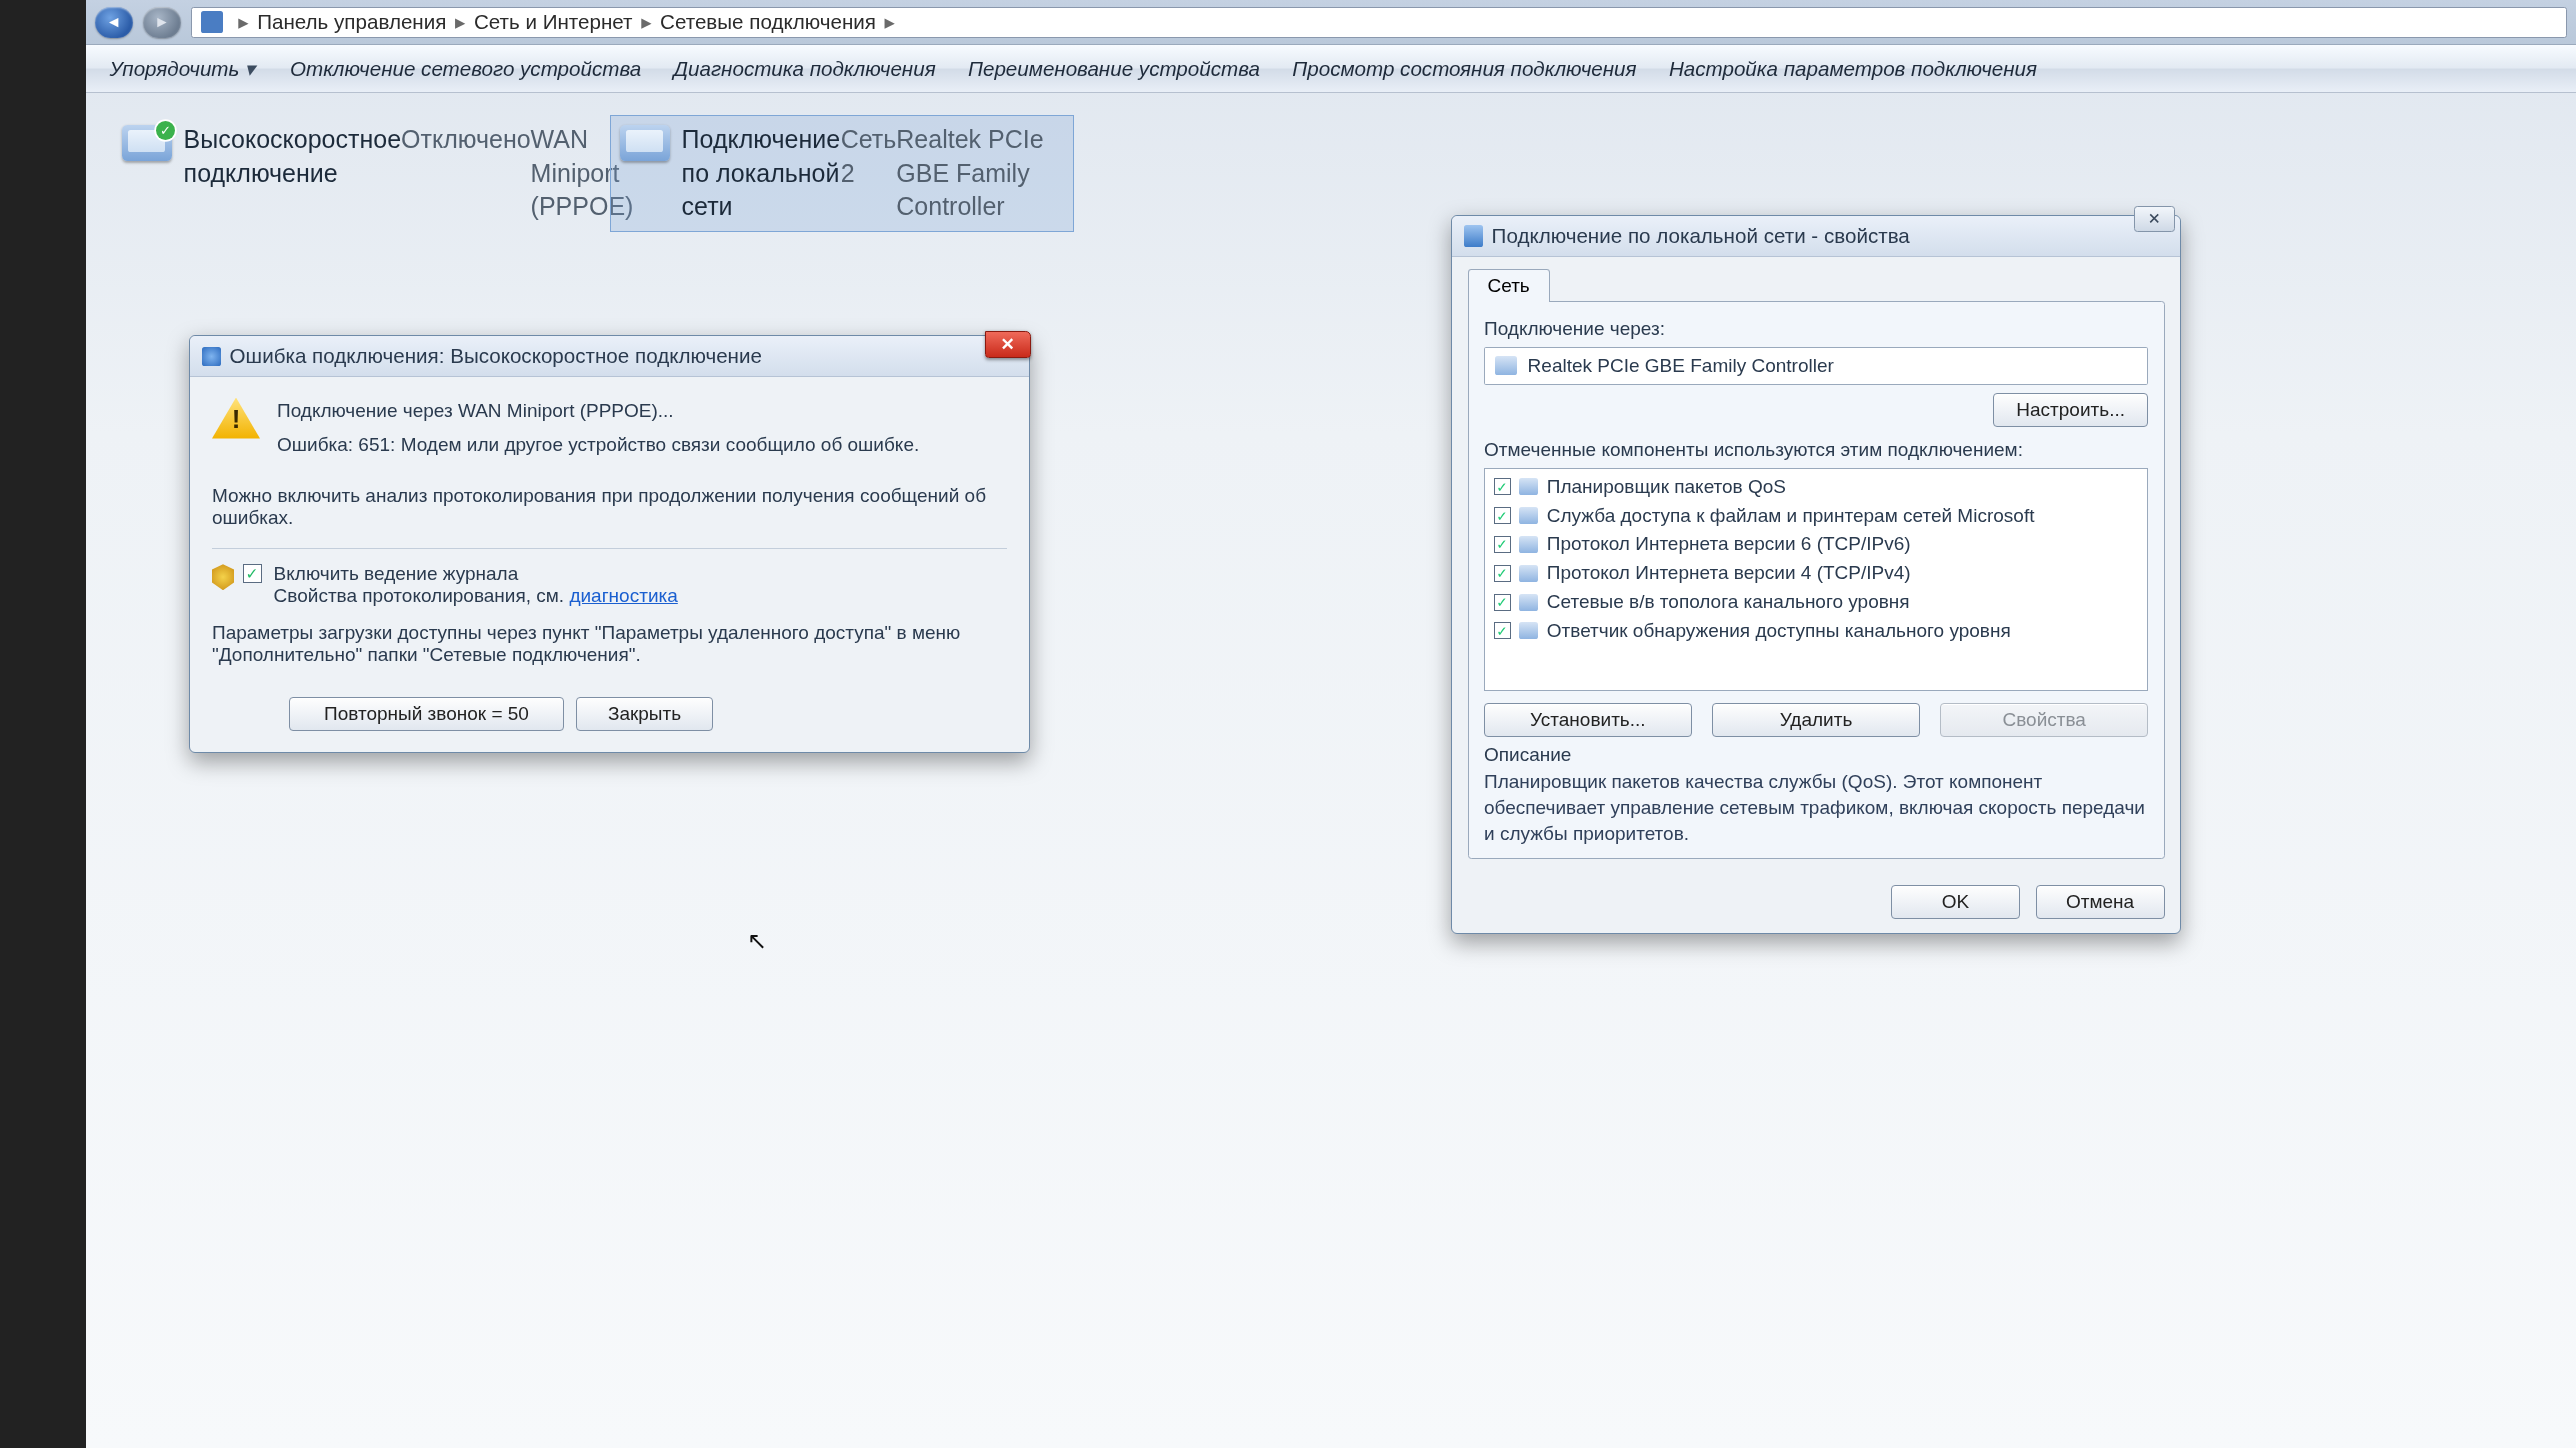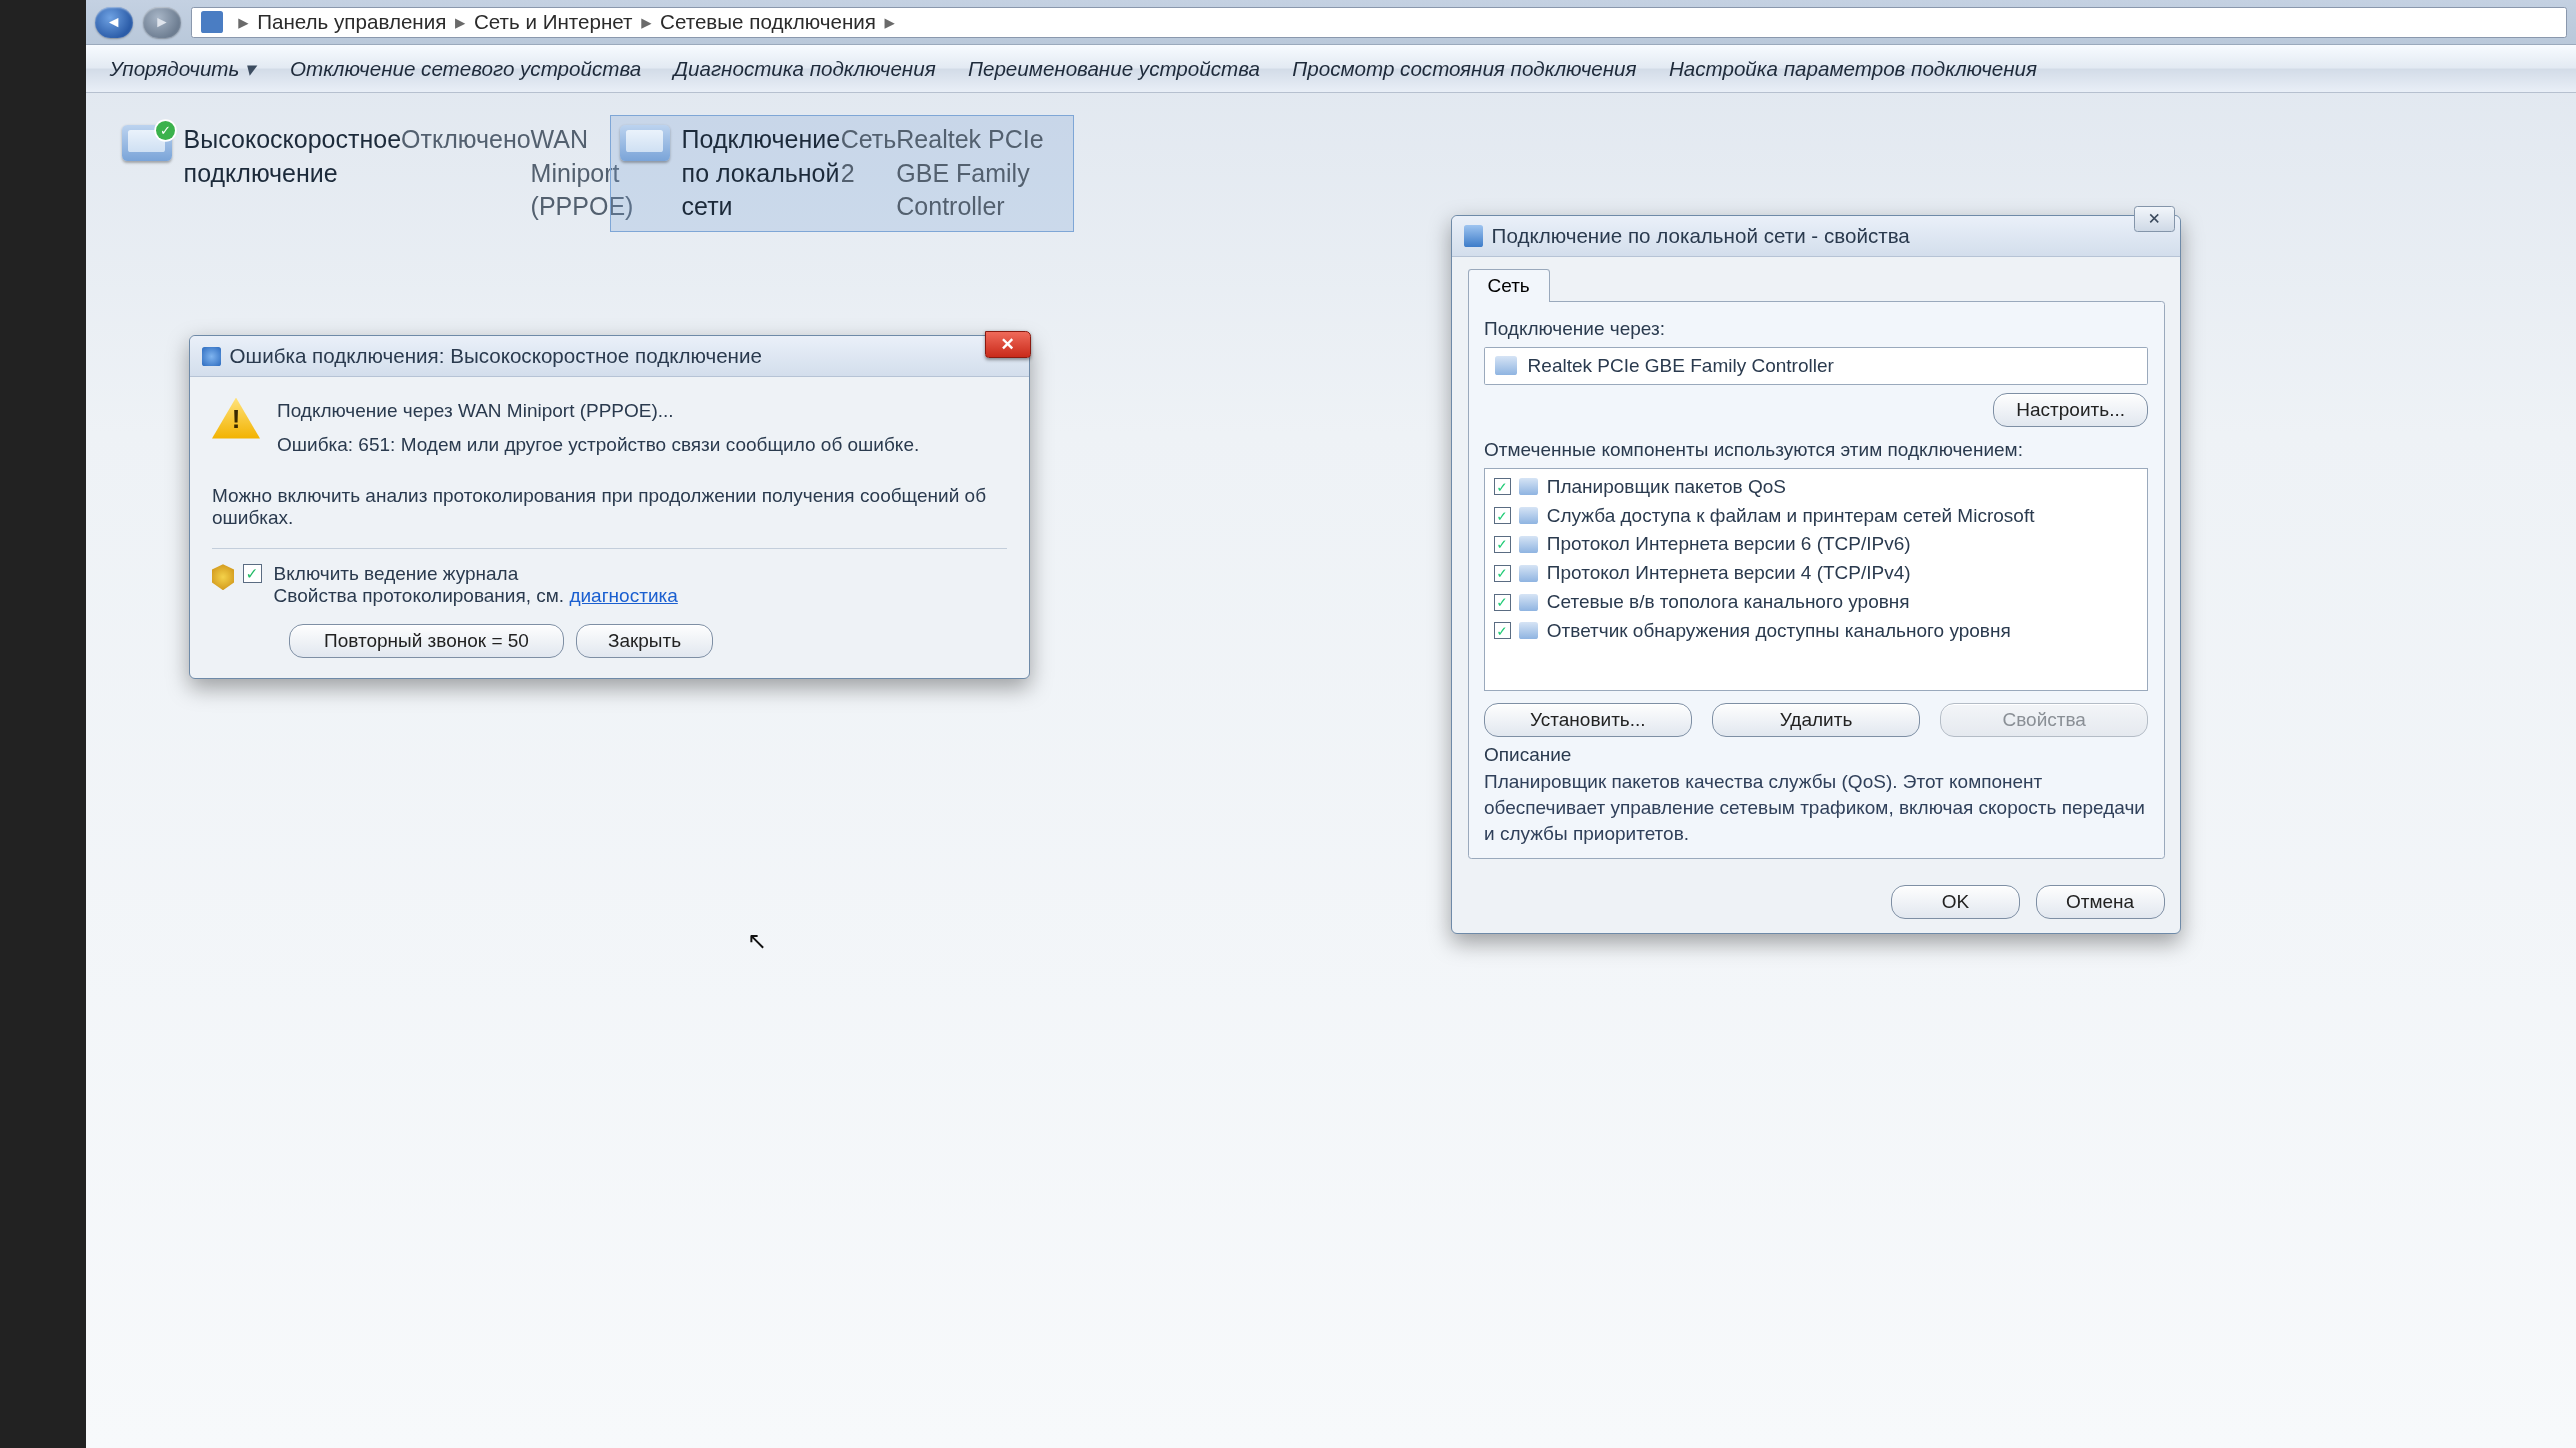--- a/index.html
+++ b/index.html
@@ -81,21 +81,21 @@
   .ed-text p { margin: 0 0 8.6px 0; line-height: 1.35; }
   .ed-sep { height: 0.9px; background:#c3cedb; margin: 12px 0 13.7px 0; }
   .ed-check-row { display:flex; align-items:flex-start; gap:12px; margin-bottom: 5.2px; }
   .shield { width:22px; height:26px; background: radial-gradient(circle,#f4d24a,#c98a10); clip-path: polygon(50% 0,100% 20%,100% 70%,50% 100%,0 70%,0 20%); margin-right: -3.4px; margin-top: 1.7px;}
   .check-box { width:19px; height:19px; border:0.9px solid #5a6c82; background:#fff; display:inline-flex; align-items:center; justify-content:center; font-size:15.5px; color:#2b6; margin-top:1.7px; }
   .link { color:#1a5fd0; text-decoration: underline; cursor:pointer; }
   .ed-buttons { display:flex; gap:12px; justify-content:flex-start; padding: 12px 0 3.4px 77px; align-items: flex-end; }
   .win-btn {
     min-width: 137px; height:34px; padding: 0 22px;
     background: linear-gradient(to bottom,#fefefe,#e1e7ef); border:0.9px solid #7e8fa4;
-    border-radius:14px; font-size:19px; color:#222; box-shadow: inset 0 0.9px 0 #fff;
+    border-radius:4px; font-size:19px; color:#222; box-shadow: inset 0 0.9px 0 #fff;
     cursor:pointer; display:inline-flex; align-items:center; justify-content:center;
   }
   .win-btn.wide { min-width: 275px; }
   .win-btn.disabled { color:#8a8f96; border-color:#b4bcc6; background: linear-gradient(to bottom,#f3f5f8,#e5e9ef); }
 
   
   .props-dialog {
     position: absolute; left: 1365px; top: 215px; width: 730px;
     background: #eef2f6; border: 0.9px solid #6e8aa8; border-radius: 6px;
     box-shadow: 0 8.6px 22px rgba(0,0,0,.35);
@@ -231,20 +231,21 @@
         <span class="shield"></span>
         <span class="check-box">✓</span>
         <div style="flex:1">
           <div>Включить ведение журнала</div>
           <div>
             <span>Свойства протоколирования, см. </span><span class="link">диагностика</span>
           </div>
         </div>
       </div>
 
+      <p style="margin-top:15.5px">Параметры загрузки доступны через пункт "Параметры удаленного доступа" в меню "Дополнительно" папки "Сетевые подключения".</p>
 
       <div class="ed-buttons">
         <button class="win-btn wide">Повторный звонок = 50</button>
         <button class="win-btn">Закрыть</button>
       </div>
     </div>
   </div>
 
   <div class="props-dialog">
     <div class="pd-title">

